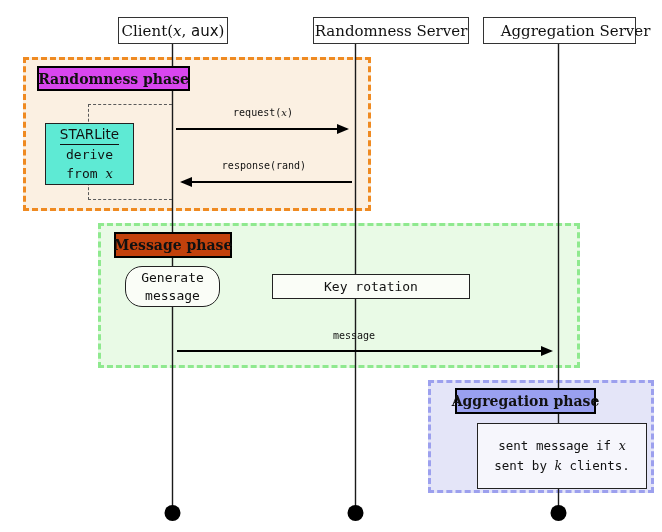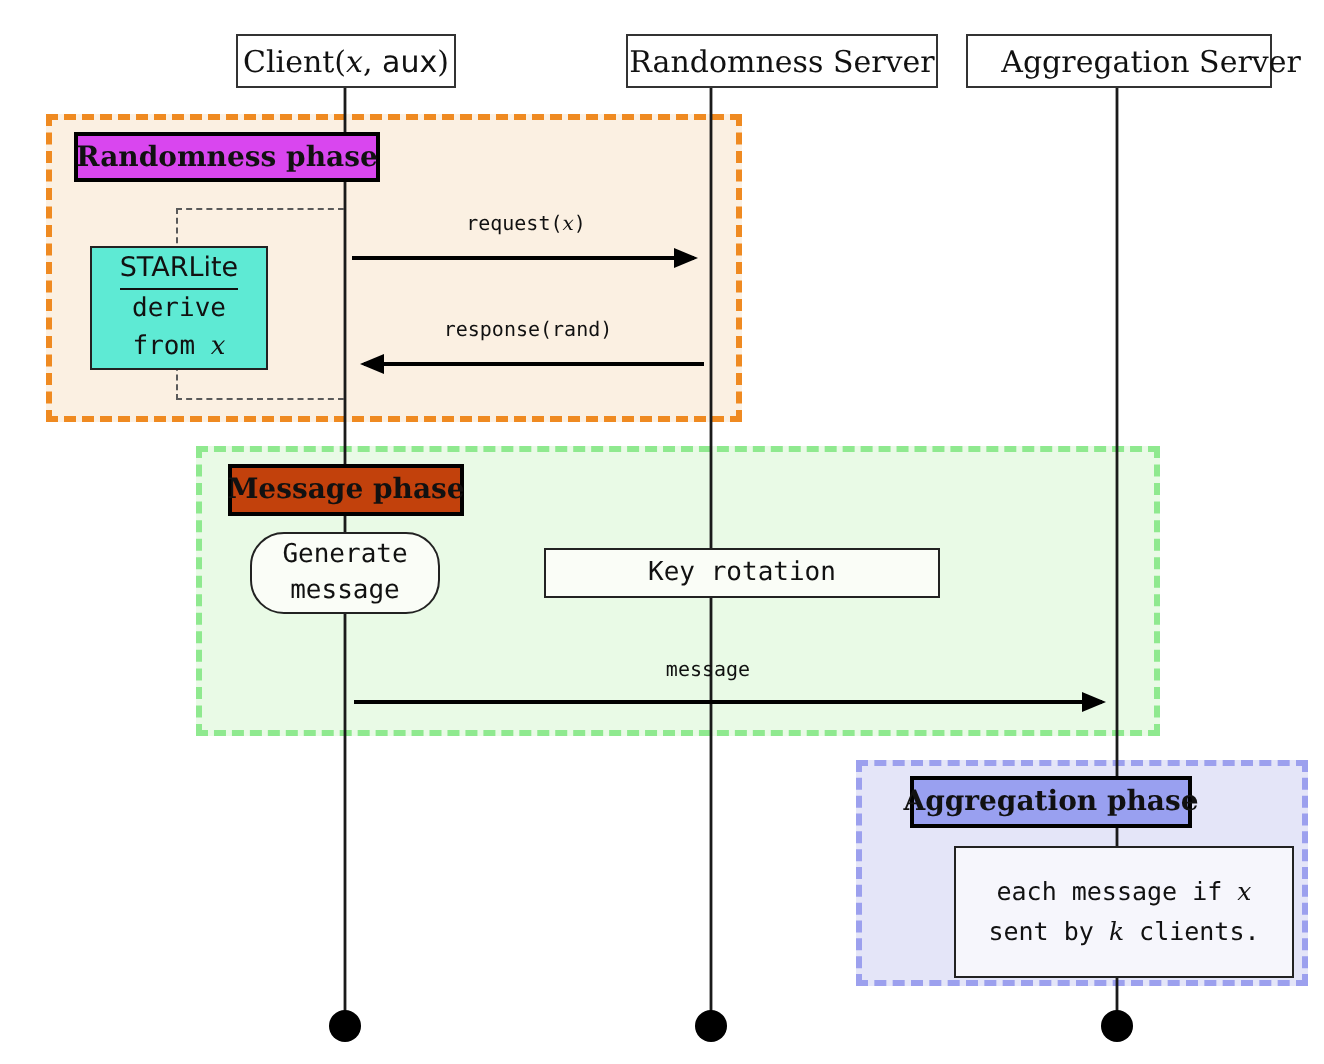--- a/index.html
+++ b/index.html
@@ -104,21 +104,21 @@
   <div class="note note-generate">
     <span>Generate</span>
     <span>message</span>
   </div>
 
   <div class="note note-keyrot">
     <span>Key rotation</span>
   </div>
 
   <div class="note note-reveal">
-    <span><span class="p-mono">each message if </span><span class="p-var">x</span></span>
+    <span><span class="p-mono">sent message if </span><span class="p-var">x</span></span>
     <span><span class="p-mono">sent by </span><span class="p-var">k</span><span class="p-mono"> clients.</span></span>
   </div>
 
   <div class="msg-label" style="left:263px;top:107px;"><span class="p-mono">request(</span><span class="p-var">x</span><span class="p-mono">)</span></div>
   <div class="msg-label" style="left:264px;top:160px;"><span class="p-mono">response(rand)</span></div>
   <div class="msg-label" style="left:354px;top:330px;"><span class="p-mono">message</span></div>
 
   <svg class="svg-layer svg-arrows" width="662" height="532">
     <defs>
       <marker id="ah" markerWidth="12" markerHeight="10" refX="10" refY="5" orient="auto" markerUnits="userSpaceOnUse">

